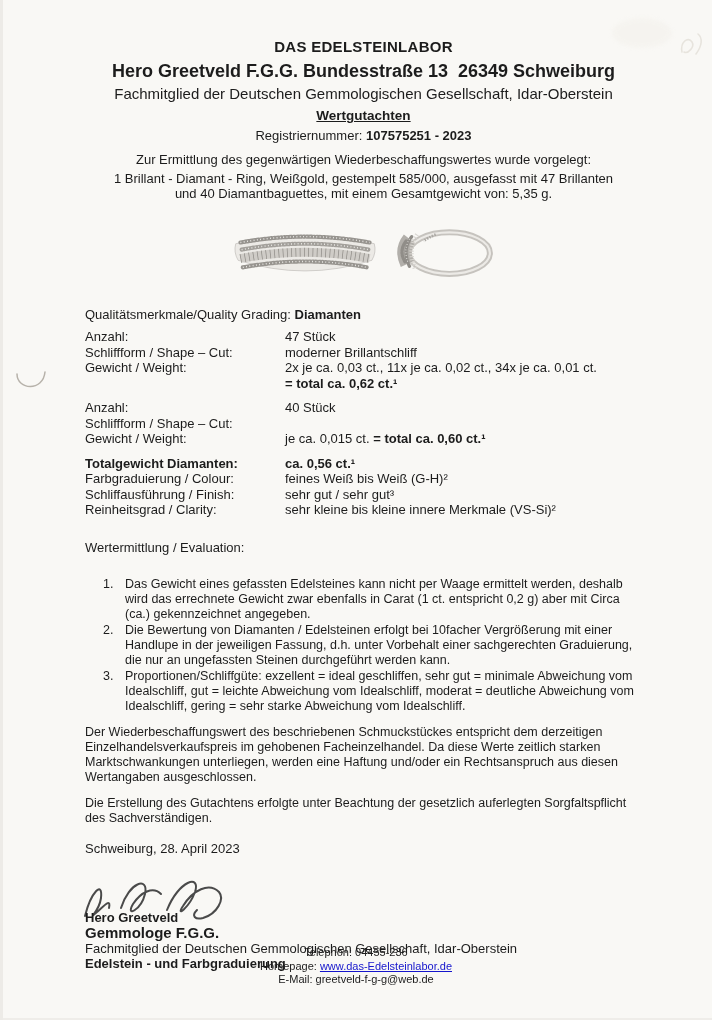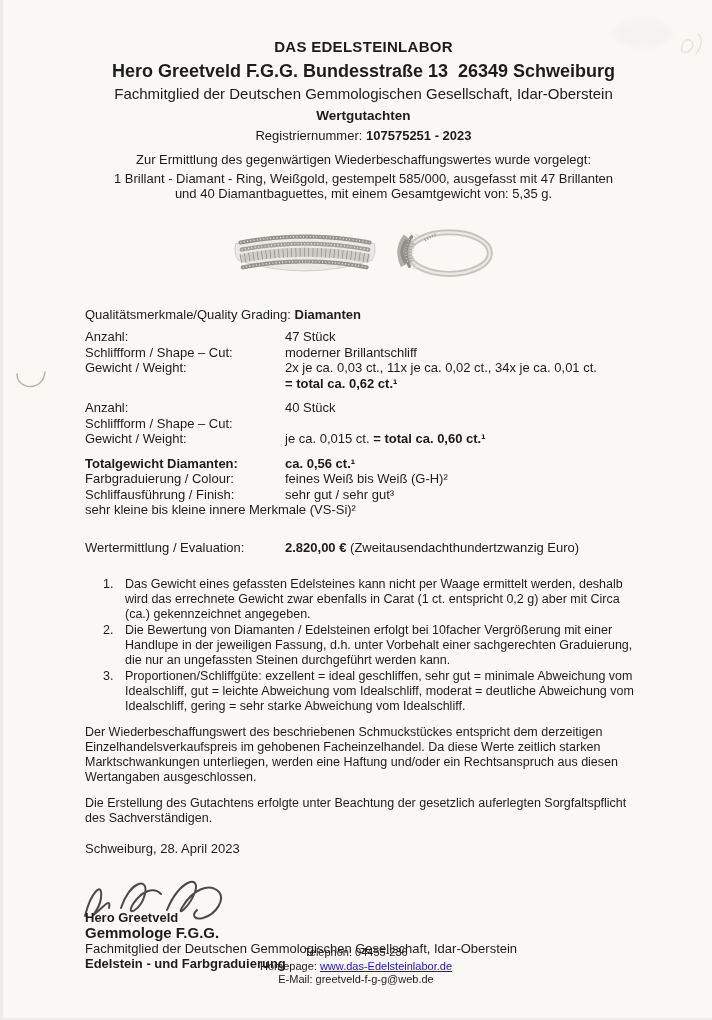--- a/index.html
+++ b/index.html
@@ -15,21 +15,21 @@
     position:absolute;inset:0;
     background:#f9f8f5;
     box-shadow:inset 3px 0 0 #edebe7, inset 0 -2px 0 #efede9;
   }
   .content{padding:38px 70px 0 85px;}
   .center{text-align:center;}
   .b{font-weight:bold;}
   .h-lab{font-size:15px;font-weight:bold;letter-spacing:.3px;}
   .h-addr{font-size:18px;font-weight:bold;margin-top:6px;}
   .h-member{font-size:15px;margin-top:3px;}
-  .h-doctype{font-size:13.5px;font-weight:bold;margin-top:6px;}
+  .h-doctype{font-size:13.5px;font-weight:bold;text-decoration:underline;margin-top:6px;}
   .h-reg{font-size:13px;margin-top:5px;}
   .intro1{font-size:13px;margin-top:9px;}
   .intro2{font-size:13px;margin-top:4px;max-width:520px;margin-left:auto;margin-right:auto;}
   .photos{display:flex;justify-content:center;align-items:flex-end;gap:14px;margin-top:12px;height:78px;}
   .section-head{font-size:13px;margin-top:16px;}
   .rows{margin-top:7px;font-size:13px;line-height:15.5px;}
   .row{display:flex;}
   .lbl{width:200px;flex:0 0 200px;}
   .val{flex:1;}
   .gap{height:9px;}
@@ -152,30 +152,27 @@
       </div>
       <div class="row">
         <div class="lbl">Farbgraduierung / Colour:</div>
         <div class="val">feines Weiß bis Weiß (G-H)²</div>
       </div>
       <div class="row">
         <div class="lbl">Schliffausführung / Finish:</div>
         <div class="val">sehr gut / sehr gut³</div>
       </div>
       <div class="row">
+        <div class="lbl">Reinheitsgrad / Clarity:</div>
         <div class="val">sehr kleine bis kleine innere Merkmale (VS-Si)²</div>
       </div>
     </div>
 
     <div class="eval-row">
       <div class="lbl">Wertermittlung / Evaluation:</div>
-      <div class="val">
-        <span class="b">2.820,00 €</span>
-        <span>(Zweitausendachthundertzwanzig Euro)</span>
-      </div>
     </div>
 
     <div class="notes">
       <div class="note">
         <div class="note-num">1.</div>
         <div class="note-text">Das Gewicht eines gefassten Edelsteines kann nicht per Waage ermittelt werden, deshalb wird das errechnete Gewicht zwar ebenfalls in Carat (1 ct. entspricht 0,2 g) aber mit Circa (ca.) gekennzeichnet angegeben.</div>
       </div>
       <div class="note">
         <div class="note-num">2.</div>
         <div class="note-text">Die Bewertung von Diamanten / Edelsteinen erfolgt bei 10facher Vergrößerung mit einer Handlupe in der jeweiligen Fassung, d.h. unter Vorbehalt einer sachgerechten Graduierung, die nur an ungefassten Steinen durchgeführt werden kann.</div>

